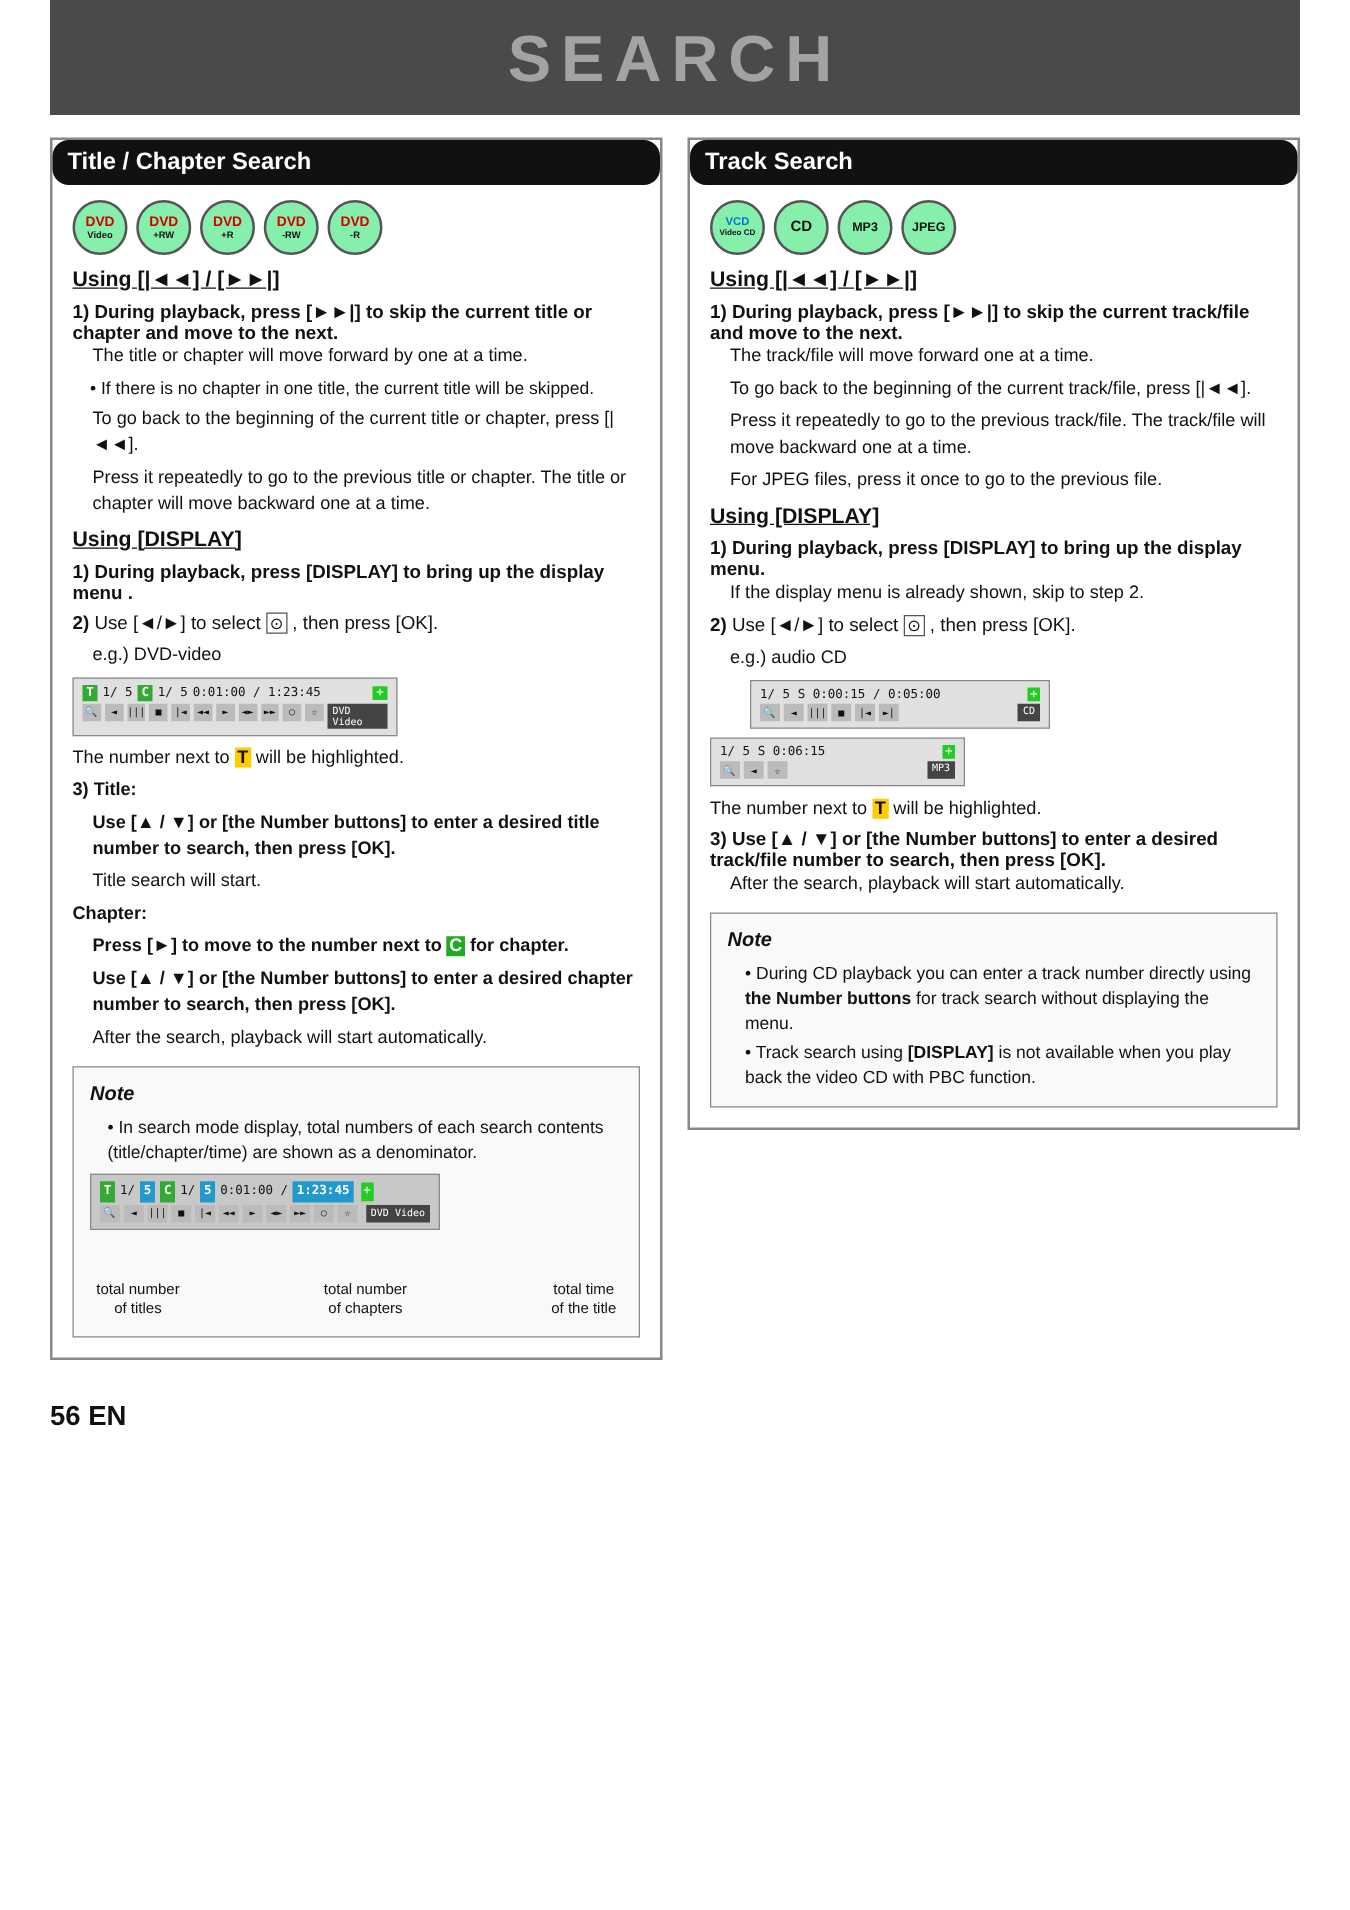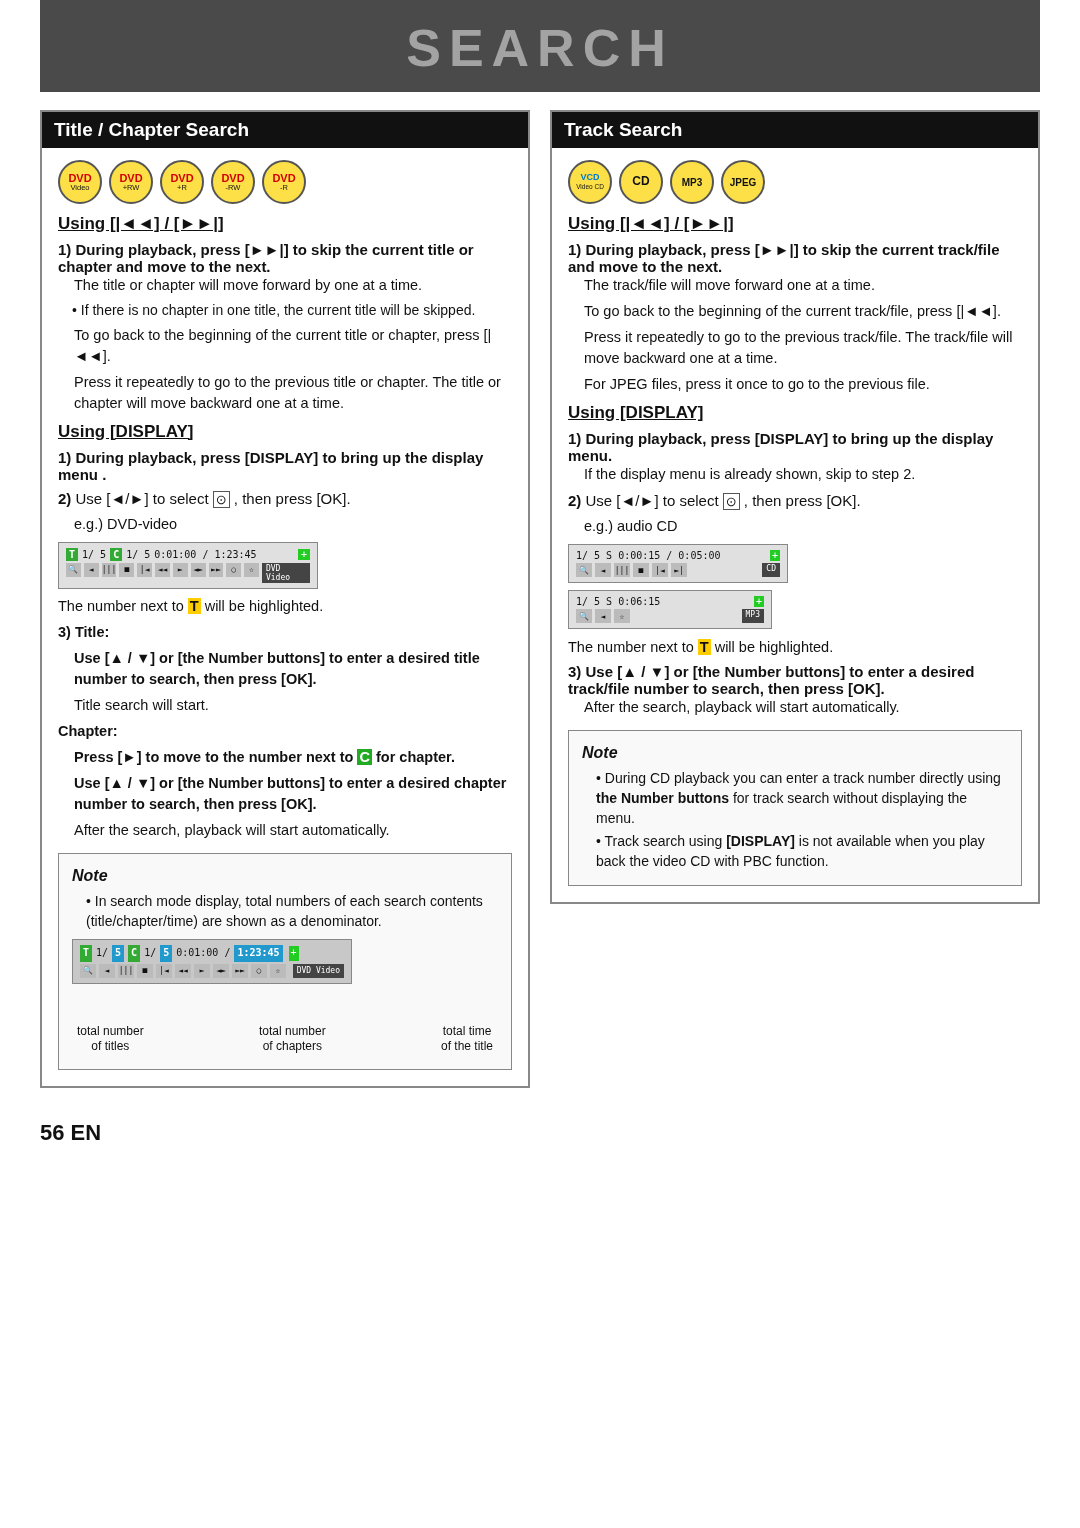--- a/index.html
+++ b/index.html
@@ -38,50 +38,51 @@
       padding: 14px 16px 16px 16px;
       background: #fff;
     }
     .col-header {
       background: #111;
       color: #fff;
       font-size: 19px;
       font-weight: 700;
       padding: 7px 12px;
       margin: -14px -16px 12px -16px;
+      border-radius: 13px;
     }
     .disc-icons {
       display: flex;
       gap: 7px;
       margin-bottom: 10px;
       align-items: center;
     }
     .disc-badge {
       display: inline-flex;
       align-items: center;
       justify-content: center;
       border: 2px solid #555;
       border-radius: 50%;
       width: 44px;
       height: 44px;
       font-size: 9px;
       font-weight: 700;
       color: #111;
-      background: #fde047;
+      background: #86efac;
       flex-direction: column;
       line-height: 1.1;
       text-align: center;
     }
     .disc-badge .type {
       font-size: 11px;
       font-weight: 900;
     }
     .disc-badge .sub {
       font-size: 7.5px;
-      font-weight: 400;
+      font-weight: 700;
     }
     .disc-badge.dvd-video .type { color: #d40000; }
     .disc-badge.dvd-rw1 .type { color: #d40000; }
     .disc-badge.dvd-plus .type { color: #d40000; }
     .disc-badge.dvd-rw2 .type { color: #d40000; }
     .disc-badge.dvd-r .type { color: #d40000; }
     .disc-badge.vcd .type { color: #007acc; }
     .disc-badge.cd .type { color: #111; }
     .disc-badge.mp3 .type { color: #111; }
     .disc-badge.jpeg .type { color: #111; }
@@ -390,21 +391,21 @@
 
       <div class="step">
         <span class="step-num">2)</span>
         <span>Use [◄/►] to select</span>
         <span style="border:1.5px solid #555; padding:0 2px; font-size:13px;">⊙</span>
         <span>, then press [OK].</span>
       </div>
 
       <p class="para indent">e.g.) audio CD</p>
 
-      <div class="screen-sim" style="width:220px;">
+      <div class="screen-sim" style="width:240px;margin-left:32px;">
         <div class="screen-row">
           <span style="font-size:10px;">1/ 5  S  0:00:15 / 0:05:00</span>
           <span style="margin-left:auto; background:#22cc22; color:#fff; padding:0 2px; font-size:10px;">+</span>
         </div>
         <div class="screen-icons-row">
           <span class="screen-icon-box">🔍</span>
           <span class="screen-icon-box">◄</span>
           <span class="screen-icon-box">|||</span>
           <span class="screen-icon-box">■</span>
           <span class="screen-icon-box">|◄</span>

